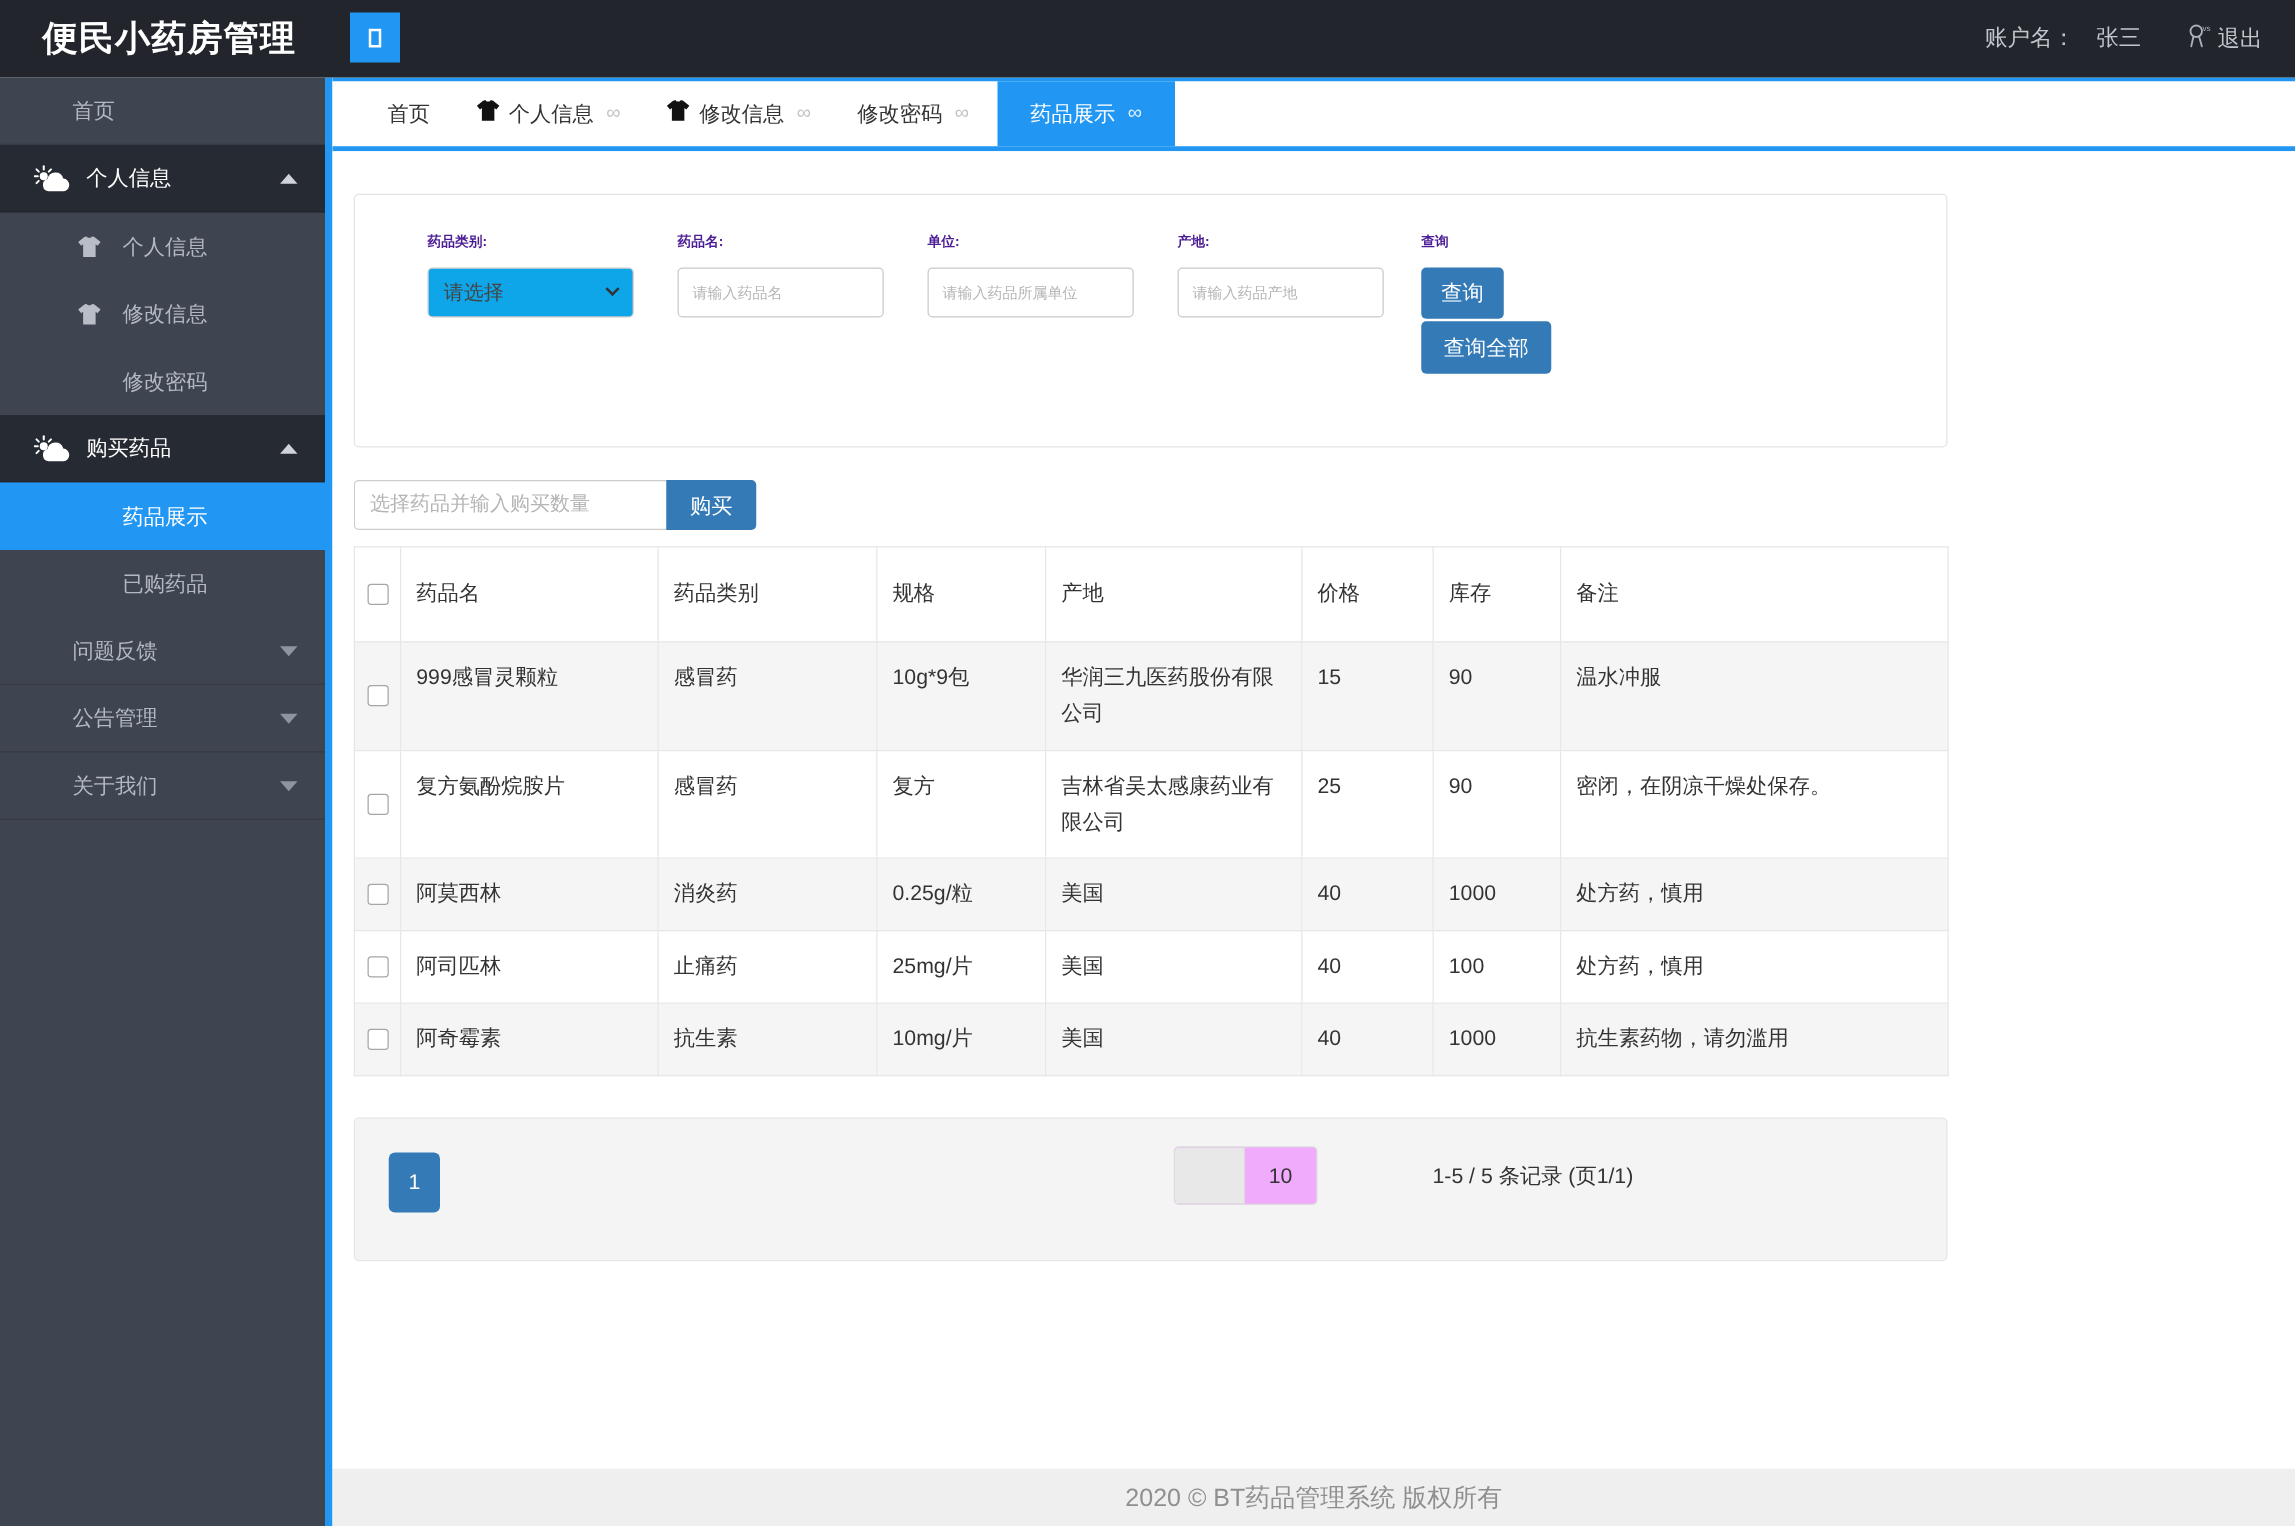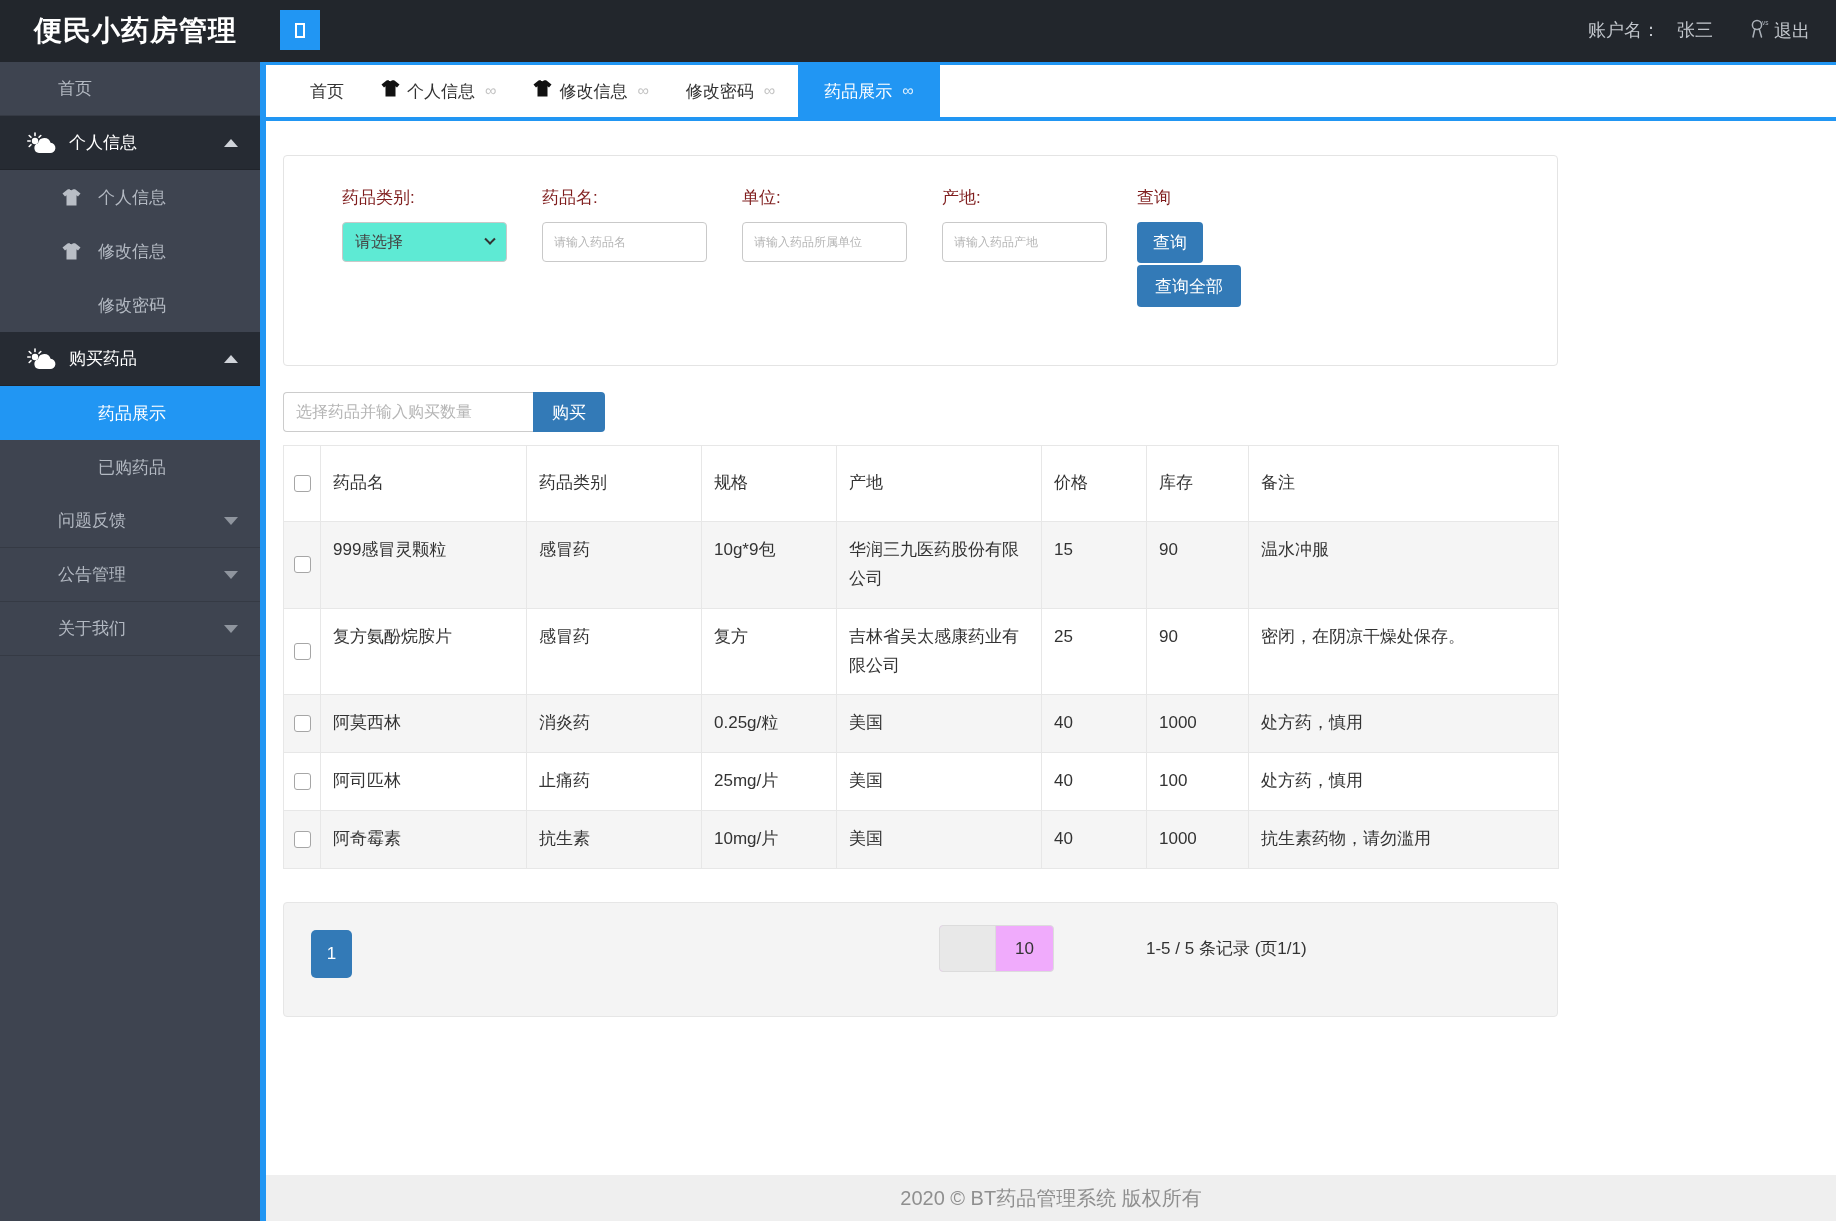--- a/index.html
+++ b/index.html
@@ -40,22 +40,22 @@
   .tab{display:flex;align-items:center;gap:7px;padding:0 14px;font-size:17px;color:#333;margin-right:9px;cursor:pointer;white-space:nowrap}
   .tab .close{color:#c3c3c3;font-size:16px;margin-left:3px}
   .tab.active{background:#2196f3;color:#fff;padding:0 26px}
   .tab.active .close{color:rgba(255,255,255,.85)}
 
   
   .content{flex:1;padding:34px 0 0 17px;overflow:hidden;background:#fff}
   .panel{width:1275px;border:1px solid #e4e4e4;border-radius:4px;background:#fff;padding:30px 0 58px 58px;display:flex}
   .f-col{width:200px}
   .f-col.wide{width:195px}
-  .f-label{font-size:17px;font-weight:400;color:#7f1d1d;margin-bottom:13px}
-  .f-select{width:165px;height:40px;border:1px solid #c9c9c9;border-radius:4px;background:#5eead4;display:flex;align-items:center;padding:0 12px;font-size:16px;color:#444;cursor:pointer}
+  .f-label{font-size:11px;font-weight:700;color:#4c1d95;margin-bottom:13px}
+  .f-select{width:165px;height:40px;border:1px solid #c9c9c9;border-radius:4px;background:#0ea5e9;display:flex;align-items:center;padding:0 12px;font-size:16px;color:#444;cursor:pointer}
   .chev{margin-left:auto;width:8px;height:8px;border-right:2px solid #333;border-bottom:2px solid #333;transform:rotate(45deg) translate(-2px,-2px)}
   .f-input{width:165px;height:40px;border:1px solid #c9c9c9;border-radius:4px;padding:0 11px;font-size:12px;color:#333;font-family:inherit}
   .f-input::placeholder{color:#b5b5b5}
   .btn-blue{background:#337ab7;color:#fff;border:none;border-radius:4px;font-size:17px;cursor:pointer;display:block;font-family:inherit}
   .btn-query{width:66px;height:41px}
   .btn-query-all{width:104px;height:42px;margin-top:2px}
 
   .purchase{margin-top:26px;display:flex}
   .purchase input{width:250px;height:40px;border:1px solid #ccc;border-right:none;border-radius:4px 0 0 4px;padding:0 12px;font-size:16px;color:#333;font-family:inherit}
   .purchase input::placeholder{color:#b5b5b5}

